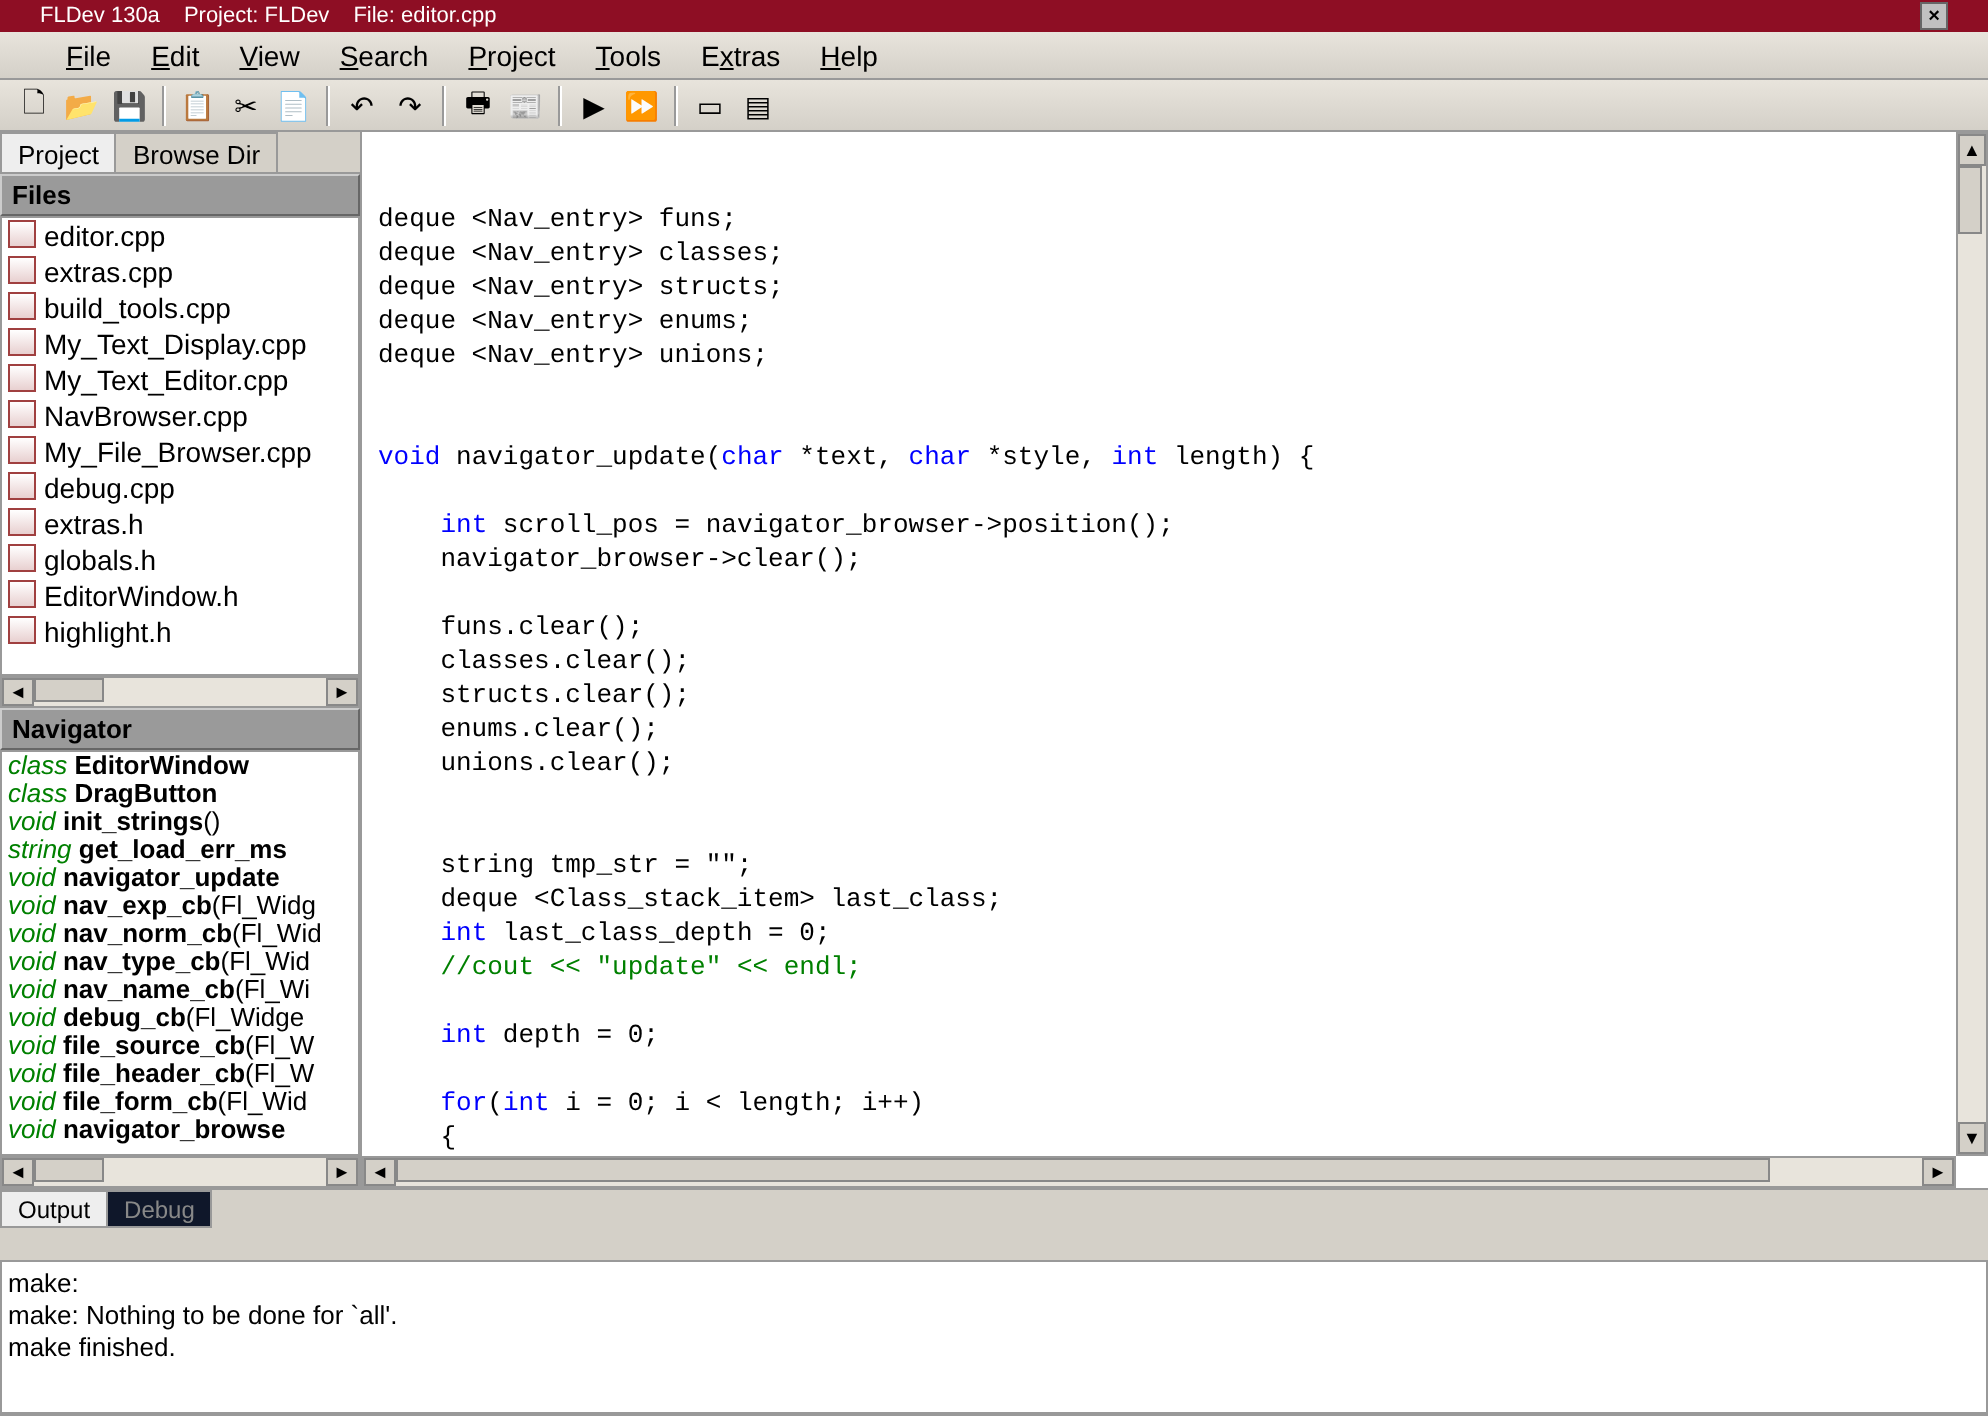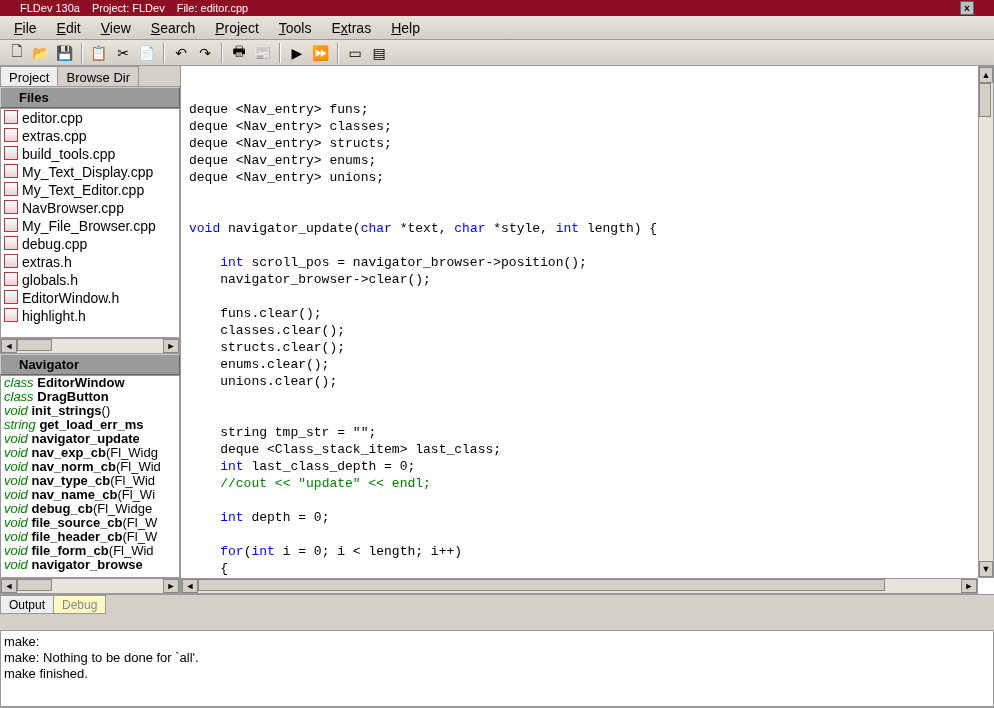--- a/index.html
+++ b/index.html
@@ -27,21 +27,21 @@
   border: 1px solid #666;
   display: flex; align-items: center; justify-content: center;
   font-size: 10px; font-weight: bold; color: #000;
   cursor: pointer;
 }
 .menubar {
   background: linear-gradient(#e8e4dc, #d4d0c8);
   height: 24px;
   display: flex;
   align-items: center;
-  padding: 0 4px;
+  padding: 0 23px;
   border-bottom: 1px solid #999;
 }
 .menubar .menu-item {
   padding: 3px 10px;
   cursor: pointer;
   text-decoration: underline;
   text-decoration-color: rgba(0,0,0,0);
   font-size: 14px;
 }
 .menubar .menu-item .ul { text-decoration: underline; }
@@ -94,21 +94,21 @@
   font-size: 13px;
 }
 .panel-tab.active {
   background: #eee;
   position: relative;
   z-index: 1;
 }
 .panel-header {
   background: #9a9a9a;
   color: #000;
-  padding: 2px 18px;
+  padding: 2px 5px;
   font-weight: bold;
   font-size: 13px;
   border: 1px solid #666;
   border-top: 1px solid #ccc;
   border-left: 1px solid #ccc;
 }
 .file-list, .nav-list {
   background: #fff;
   overflow-y: auto;
   overflow-x: hidden;
@@ -204,21 +204,21 @@
 .cg { color: #008000; }
 .bottom-panel-tabs {
   display: flex;
   height: 20px;
   background: #d4d0c8;
   border-top: 1px solid #999;
 }
 .btab {
   padding: 2px 8px;
   border: 1px solid #999;
-  background: #fef9c3;
+  background: #0f172a;
   cursor: pointer;
   font-size: 12px;
   margin-right: -1px;
 }
 .btab.active { background: #eee; }
 .btab.inactive { color: #888; }
 .output-content {
   background: #fff;
   height: 77px;
   padding: 3px;

